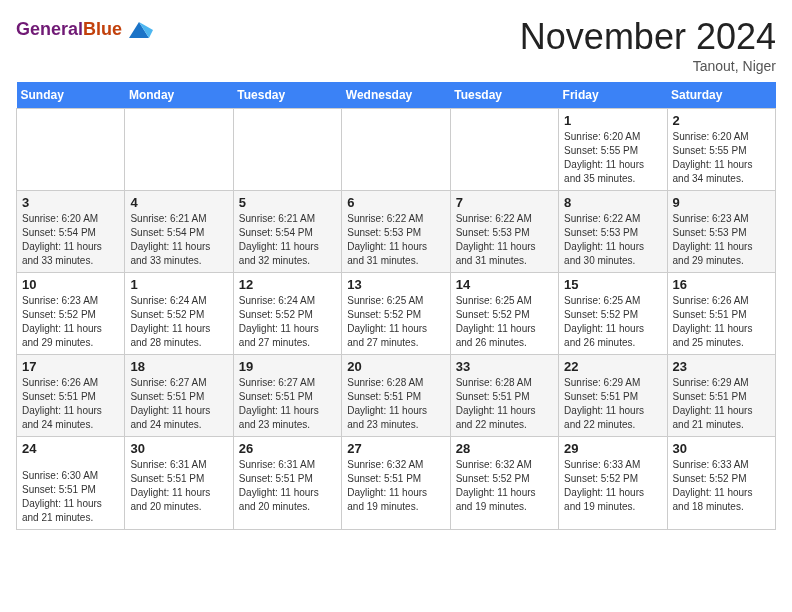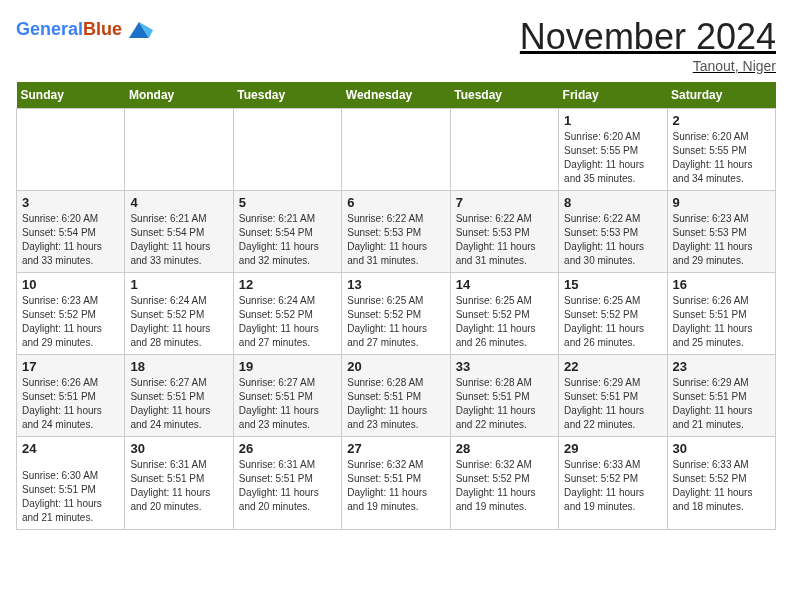--- a/index.html
+++ b/index.html
@@ -15,38 +15,37 @@
       justify-content: space-between;
       align-items: flex-start;
       margin-bottom: 8px;
     }
     .logo {
       display: flex;
       align-items: center;
     }
     .title-block {
       text-align: right;
-      text-decoration: underline;
     }
     .month-title {
       font-size: 36px;
       font-weight: normal;
       color: #222;
     }
     .location {
       font-size: 14px;
       color: #555;
     }
     table {
       width: 100%;
       border-collapse: collapse;
       font-size: 11px;
     }
     thead th {
-      background-color: #4d7c0f;
+      background-color: #3b82f6;
       color: #fff;
       padding: 6px 4px;
       text-align: left;
       font-size: 12px;
       font-weight: bold;
     }
     tbody td {
       border: 1px solid #ccc;
       vertical-align: top;
       padding: 4px 5px;
@@ -73,21 +72,21 @@
     }
   </style>
 </head>
 <body>
 
 <div class="header">
   <div class="logo">
     <div>
       <div style="display:flex;align-items:center;">
         <div style="font-size:18px;font-weight:bold;line-height:1.1;">
-          <span style="color:#3b82f6;">General</span><span style="color:#c2410c;margin-top:12px;">Blue</span>
+          <span style="color:#701a75;">General</span><span style="color:#c2410c;margin-top:12px;">Blue</span>
         </div>
         <svg width="28" height="28" viewBox="0 0 28 28" style="margin-left:3px;">
           <polygon points="4,22 14,6 24,22" fill="#1a73c7"></polygon>
           <polygon points="14,6 24,22 28,14" fill="#4db6f0"></polygon>
         </svg>
       </div>
     </div>
   </div>
   <div class="title-block">
     <div class="month-title">November 2024</div>

